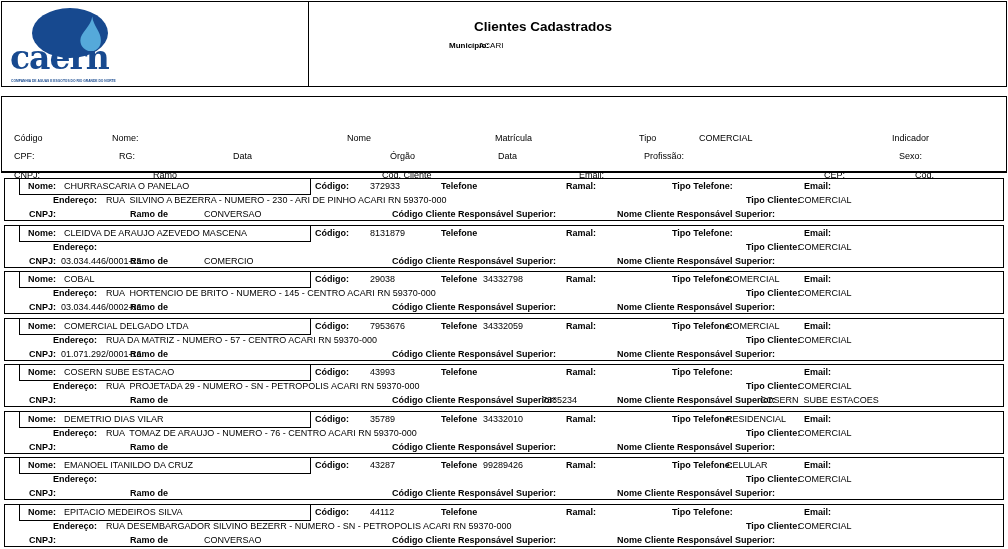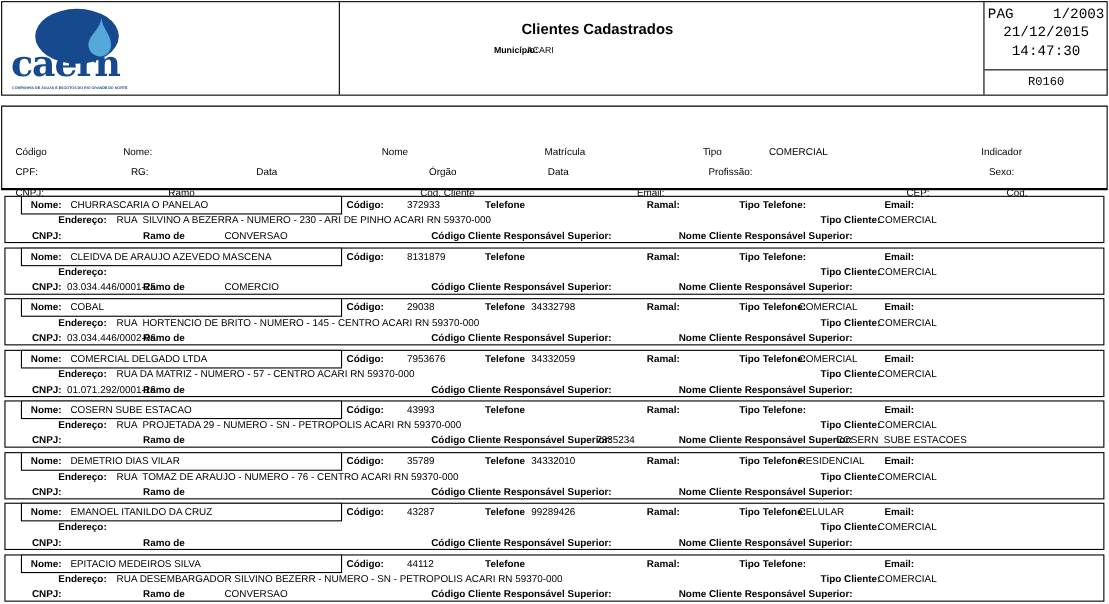--- a/index.html
+++ b/index.html
@@ -38,21 +38,21 @@
 
   
   .record{position:absolute;left:4px;width:1000px;height:43px;border:1px solid var(--border);
           box-sizing:border-box;background:#fff;}
   .name-box{position:absolute;left:14px;top:-1px;width:290px;height:15px;border:1px solid var(--border);background:#fff;}
   .name-box .lbl{left:8px;top:2px;}
   .name-box .val{left:44px;top:2px;}
   .l1{top:2px;} .l2{top:16px;padding-left:24px;} .l3{top:30px;}
   .p-codigo{left:310px;}  .p-codigo-v{left:365px;}
   .p-tel{left:436px;}     .p-tel-v{left:478px;}
-  .p-ramal{left:583px;}
+  .p-ramal{left:561px;}
   .p-tipotel{left:667px;} .p-tipotel-v{left:721px;}
   .p-email{left:799px;}
   .p-end{left:24px;}      .p-end-v{left:77px;}
   .p-tipocli{left:717px;} .p-tipocli-v{left:769px;}
   .p-cnpj{left:24px;}     .p-cnpj-v{left:56px;}
   .p-ramo{left:125px;}    .p-ramo-v{left:199px;}
   .p-codresp{left:387px;} .p-codresp-v{left:537px;}
   .p-nomeresp{left:612px;}.p-nomeresp-v{left:755px;}
 </style>
 </head>
@@ -70,31 +70,20 @@
       <div class="logo-word">caern</div>
       <div class="logo-tagline">COMPANHIA DE ÁGUAS E ESGOTOS DO RIO GRANDE DO NORTE</div>
     </div>
 
     <div class="title-cell">
       <span class="report-title">Clientes Cadastrados</span>
       <span class="mun-lbl">Município:</span>
       <span class="mun-val">ACARI</span>
     </div>
 
-    <div class="right-cell">
-      <div class="pag-line">
-        <span>PAG</span>
-        <span>1/2003</span>
-      </div>
-      <div class="date-line">21/12/2015</div>
-      <div class="time-line">14:47:30</div>
-      <div class="rcode-sect">
-        <div class="rcode">R0160</div>
-      </div>
-    </div>
   </div>
 
   <div class="filter-box">
     <span class="lbl fr1" style="left:12px">Código</span>
     <span class="lbl fr1" style="left:110px">Nome:</span>
     <span class="lbl fr1" style="left:345px">Nome</span>
     <span class="lbl fr1" style="left:493px">Matrícula</span>
     <span class="lbl fr1" style="left:637px">Tipo</span>
     <span class="lbl fr1" style="left:697px">COMERCIAL</span>
     <span class="lbl fr1" style="left:890px">Indicador</span>

